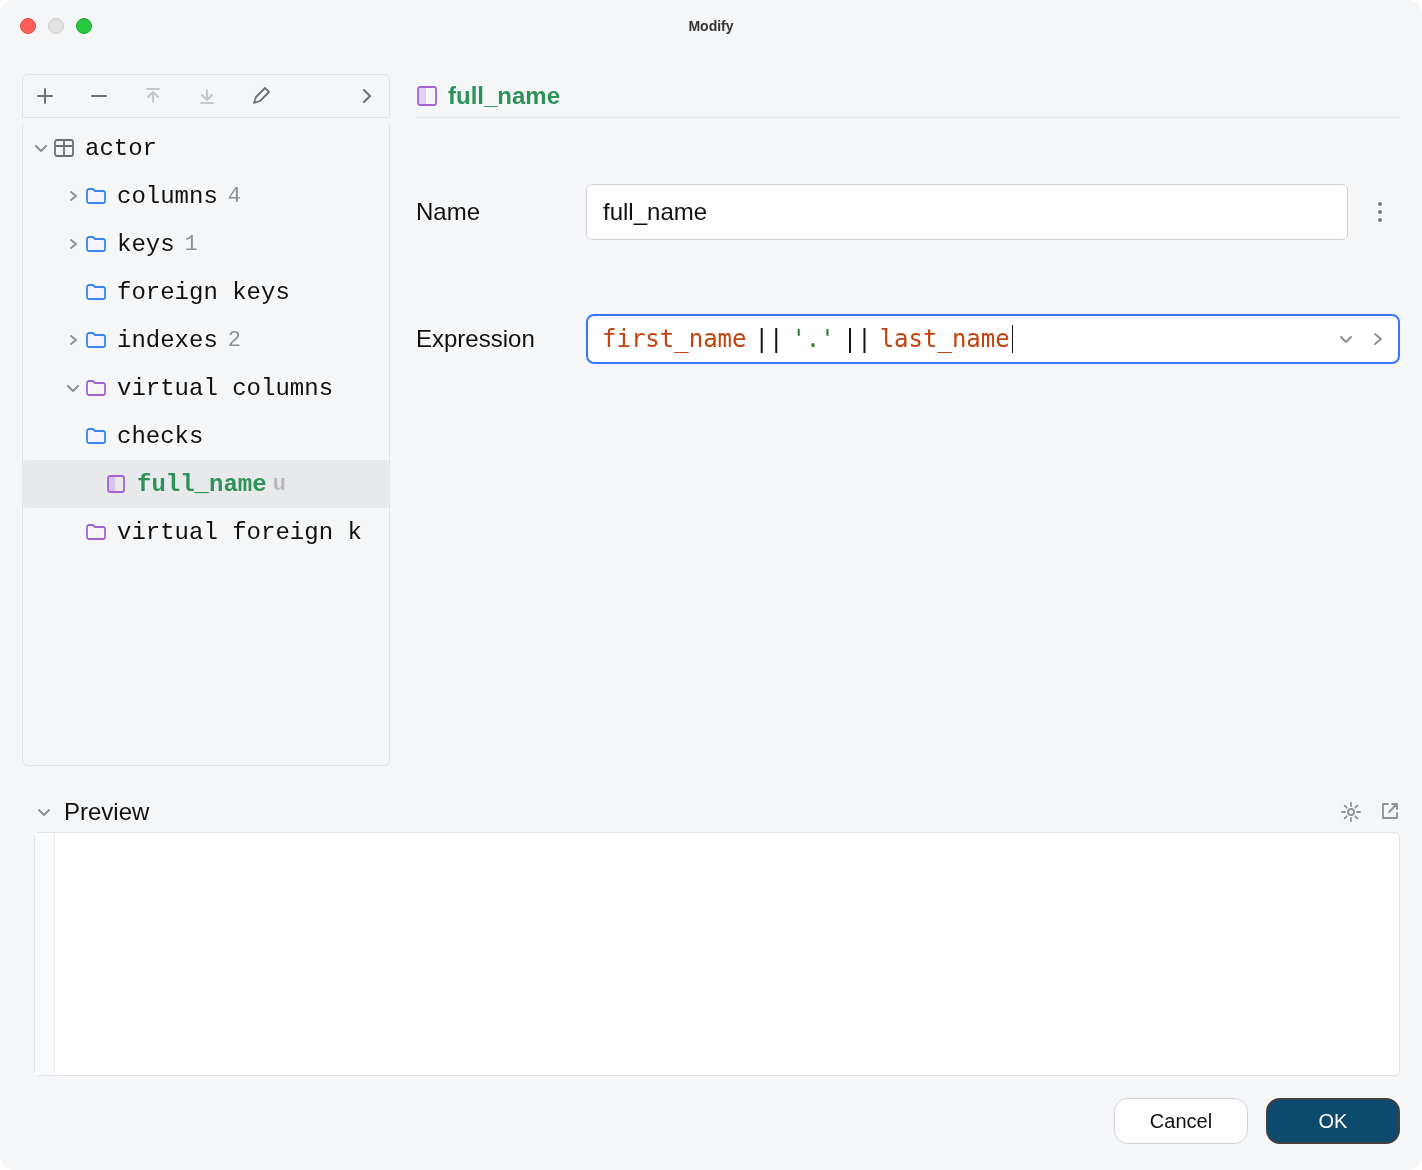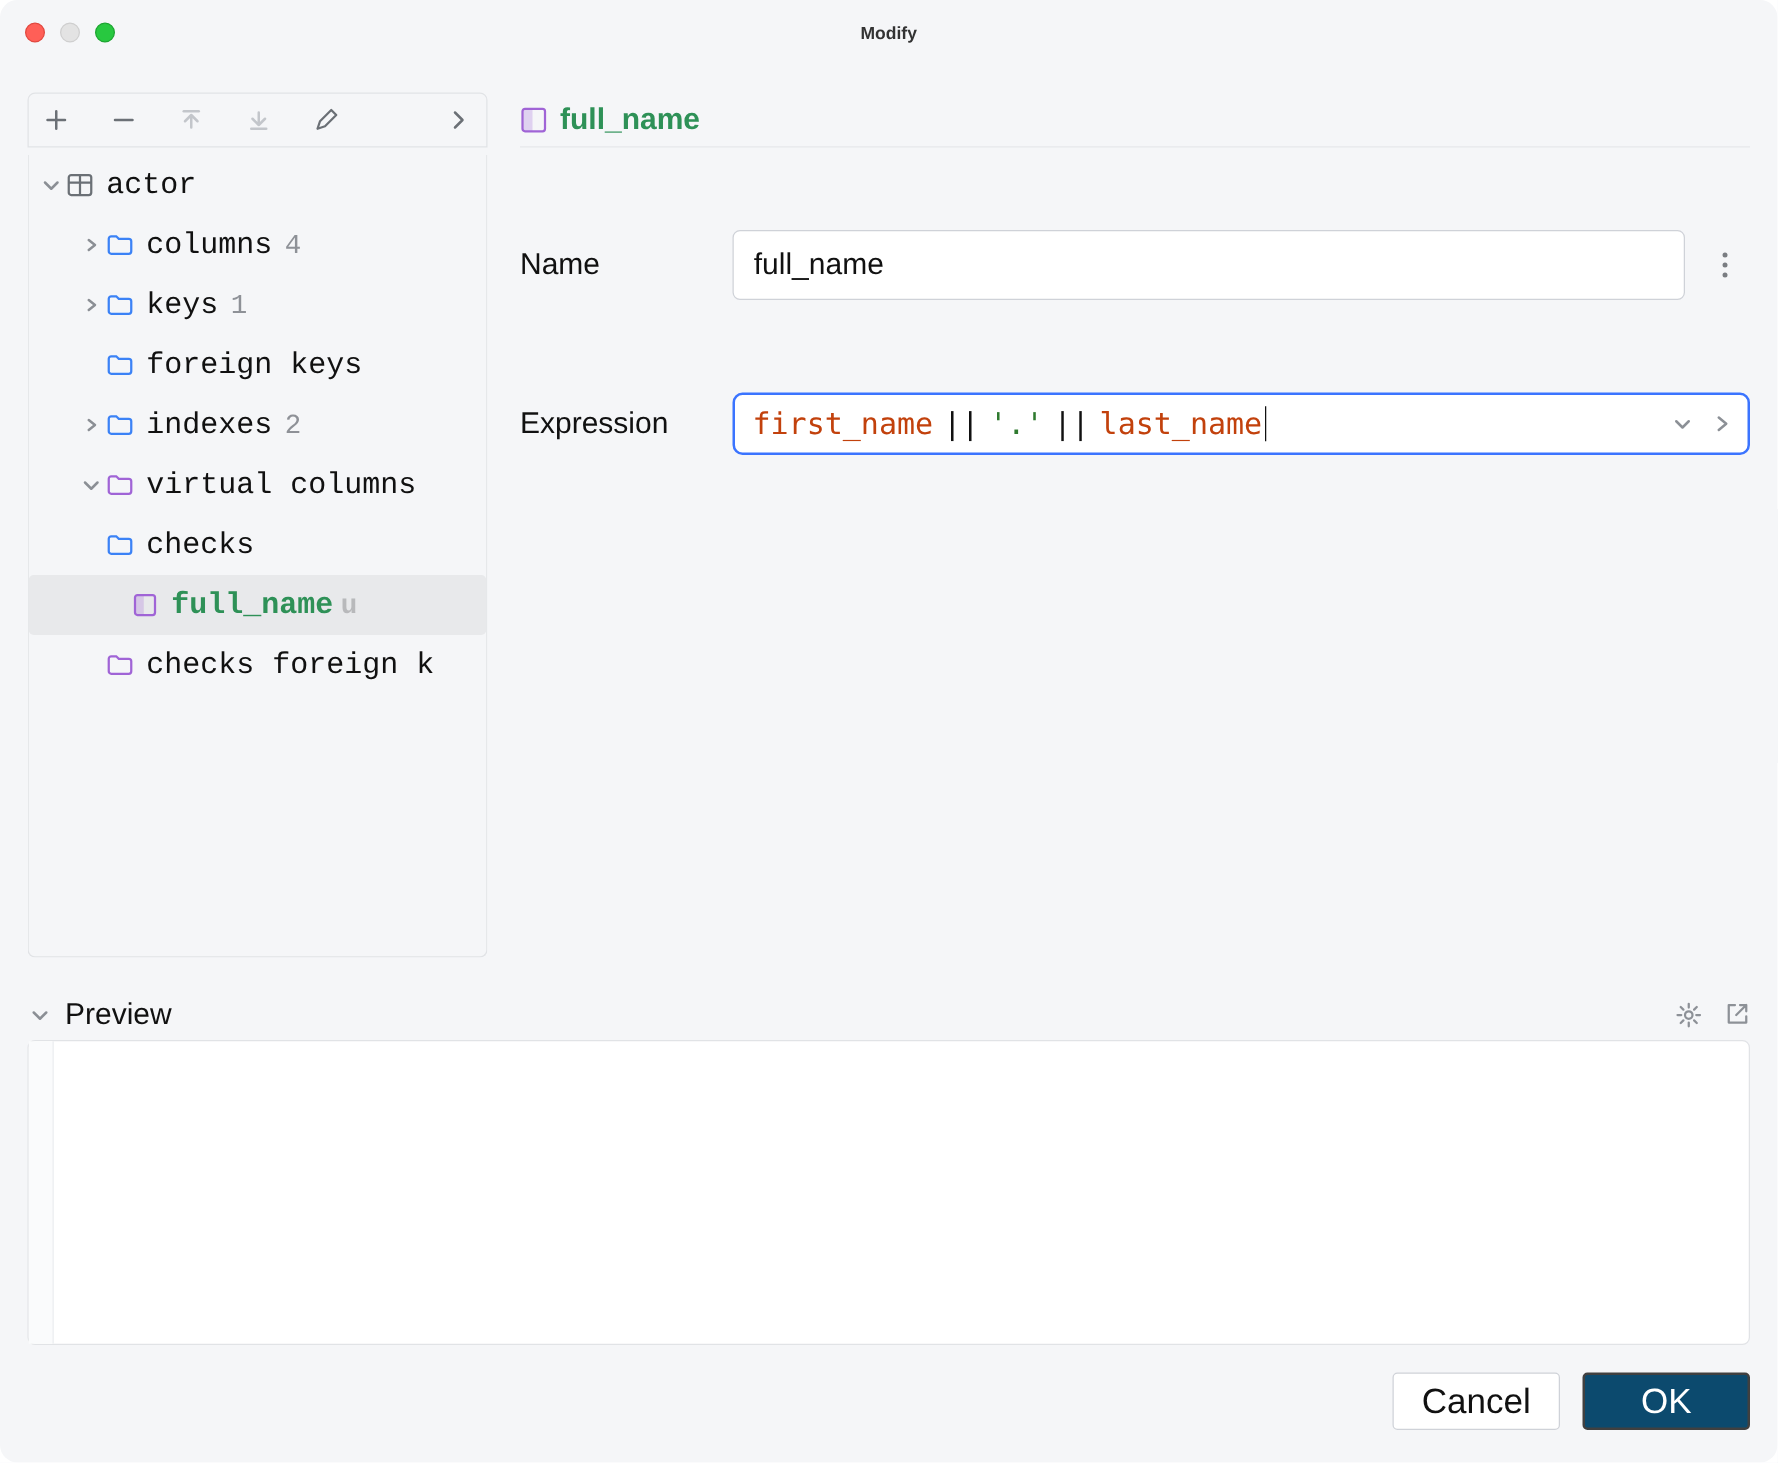--- a/index.html
+++ b/index.html
@@ -48,30 +48,30 @@
   .kebab { display: flex; flex-direction: column; gap: 4px; align-items: center; justify-content: center; color: #7a7d82; }
   .kebab span { width: 4px; height: 4px; background: #7a7d82; border-radius: 50%; }
   .expr-box { height: 50px; border: 2.5px solid #3b74ff; border-radius: 8px; background: #fff; display: flex; align-items: center; padding: 0 14px; font-family: ui-monospace, Menlo, monospace; font-size: 24px; position: relative; }
   .expr-box .ident { color: #c2410c; }
   .expr-box .op { color: #111; margin: 0 8px; }
   .expr-box .str { color: #2f7a2f; }
   .expr-box .caret { display: inline-block; width: 1px; height: 28px; background: #111; margin-left: 2px; animation: blink 1s step-end infinite; }
   @keyframes blink { 50% { opacity: 0; } }
   .expr-box .ctrls { position: absolute; right: 14px; display: flex; gap: 18px; color: #8c9096; }
   
-  .preview-section { grid-area: preview; margin-top: 26px; display: flex; flex-direction: column; }
+  .preview-section { grid-area: preview; margin-top: 26px; display: flex; flex-direction: column; margin-left: 12px; }
   .preview-header { height: 40px; display: flex; align-items: center; gap: 10px; }
   .preview-header .chev { width: 20px; color: #8b8f95; display: inline-flex; justify-content: center; }
   .preview-header .label { font-size: 24px; color: #111; }
   .preview-header .right-icons { margin-left: auto; display: flex; gap: 18px; color: #8d9197; }
   .preview-body { height: 244px; border: 1px solid #e1e3e6; border-radius: 6px; background: #fff; display: flex; }
   .gutter { width: 20px; border-right: 1px solid #ebedf0; background: #fafbfc; }
   
   .footer { grid-area: buttons; height: 72px; display: flex; align-items: center; justify-content: flex-end; gap: 18px; padding-top: 18px; }
-  .btn { height: 46px; min-width: 134px; border-radius: 4px; font-size: 28px; display: flex; align-items: center; justify-content: center; cursor: default; }
+  .btn { height: 46px; min-width: 134px; border-radius: 14px; font-size: 20px; display: flex; align-items: center; justify-content: center; cursor: default; }
   .btn-secondary { background: #fff; border: 1px solid #cfd2d8; color: #111; }
   .btn-primary { background: #0c4a6e; color: #fff; border: 2px solid #404040; font-weight: 400; }
   
   svg { display: block; }
 </style>
 </head>
 <body>
 
 <div class="window">
   <div class="titlebar">
@@ -229,21 +229,21 @@
           <span class="suffix">u</span>
         </div>
 
         <div class="tree-row indent-1">
           <span class="chev" style="visibility:hidden"></span>
           <span class="ico">
             <svg width="22" height="20" viewBox="0 0 22 20">
                 <path d="M2 5a2 2 0 012-2h4l2 2h8a2 2 0 012 2v8a2 2 0 01-2 2H4a2 2 0 01-2-2V5z" stroke="#a064d6" stroke-width="1.8" fill="none"></path>
               </svg>
           </span>
-          <span>checks foreign k</span>
+          <span>virtual foreign k</span>
         </div>
       </div>
     </div>
 
     <div class="form">
       <div class="form-header">
         <span class="col-icon">
           <svg width="22" height="22" viewBox="0 0 22 22">
               <rect x="2" y="2" width="18" height="18" rx="2" stroke="#a064d6" stroke-width="1.8" fill="none"></rect>
               <rect x="2" y="2" width="8" height="18" fill="#a064d6" fill-opacity="0.25"></rect>

